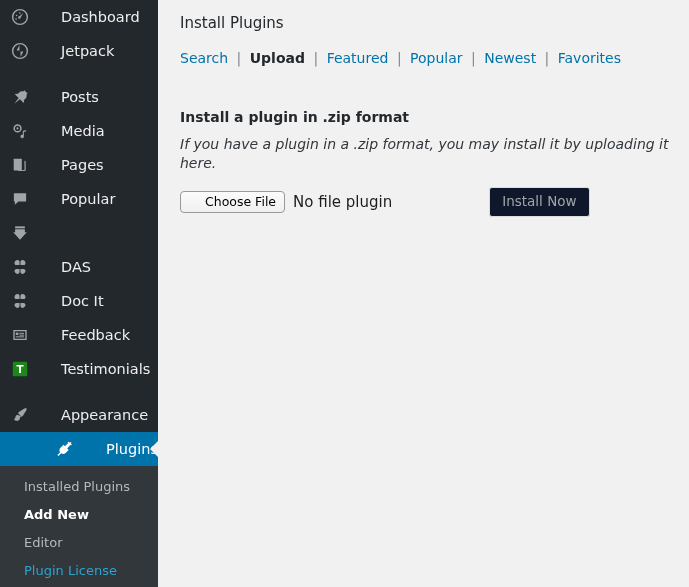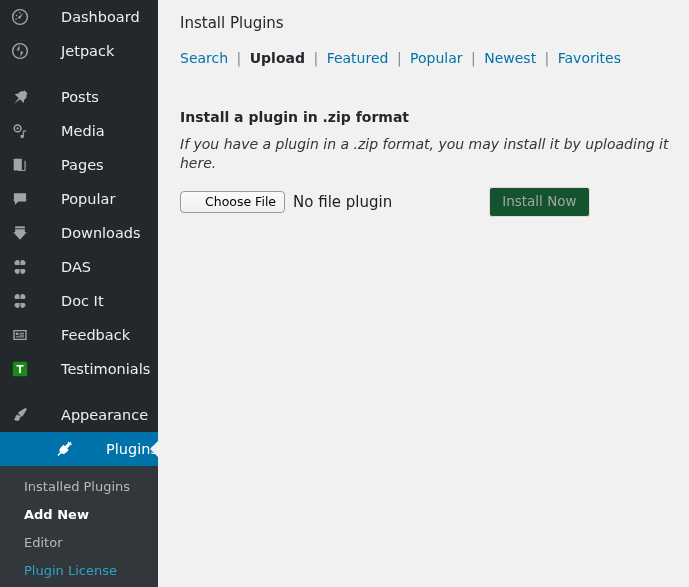--- a/index.html
+++ b/index.html
@@ -181,21 +181,21 @@
     margin-left: 8px;
     font-size: 15px;
     color: #1d1d1d;
     white-space: nowrap;
   }
   .install-btn {
     margin-left: 97px;
     font-family: "DejaVu Sans", "Liberation Sans", sans-serif;
     font-size: 13.5px;
     color: #a0a5aa;
-    background: #14532d;
+    background: #0f172a;
     border: 1px solid #dddddd;
     border-radius: 3px;
     padding: 5px 12px 6px 12px;
     line-height: 17px;
     cursor: default;
     white-space: nowrap;
   }
 </style>
 </head>
 <body>
@@ -266,21 +266,20 @@
         </span>
         <span class="m-label">Popular</span>
       </div>
       <div class="menu-item">
         <span class="m-icon">
           <svg width="18" height="18" viewBox="0 0 20 20" fill="currentColor">
             <path d="M4.6 2.6h10.8v2.2H4.6V2.6z"></path>
             <path d="M4.6 5.8h10.8v3.4h2.1L10 17.4 2.5 9.2h2.1V5.8z"></path>
           </svg>
         </span>
-        <span class="m-label">Downloads</span>
       </div>
       <div class="menu-item">
         <span class="m-icon">
           <svg width="18" height="18" viewBox="0 0 20 20" fill="currentColor">
             <path d="M7.3 2.3c1.3 0 2.2 1 2.2 2.3v3.3H6.2c-1.3 0-2.3-.9-2.3-2.2S5 2.3 7.3 2.3zM12.7 2.3c2.3 0 3.4 2.1 3.4 3.4s-1 2.2-2.3 2.2h-3.3V4.6c0-1.3.9-2.3 2.2-2.3zM7.3 17.7c-2.3 0-3.4-2.1-3.4-3.4s1-2.2 2.3-2.2h3.3v3.3c0 1.3-.9 2.3-2.2 2.3zM12.7 17.7c-1.3 0-2.2-1-2.2-2.3v-3.3h3.3c1.3 0 2.3.9 2.3 2.2s-1.1 3.4-3.4 3.4z"></path>
           </svg>
         </span>
         <span class="m-label">DAS</span>
       </div>
       <div class="menu-item">

